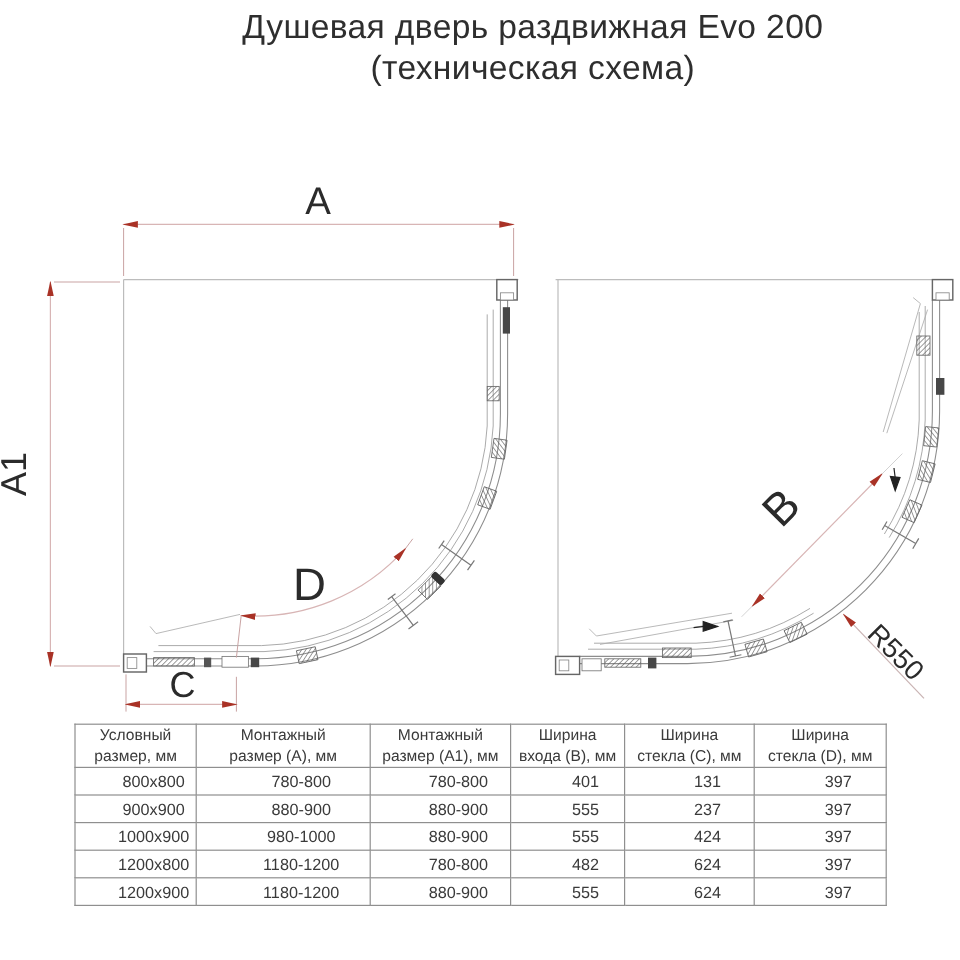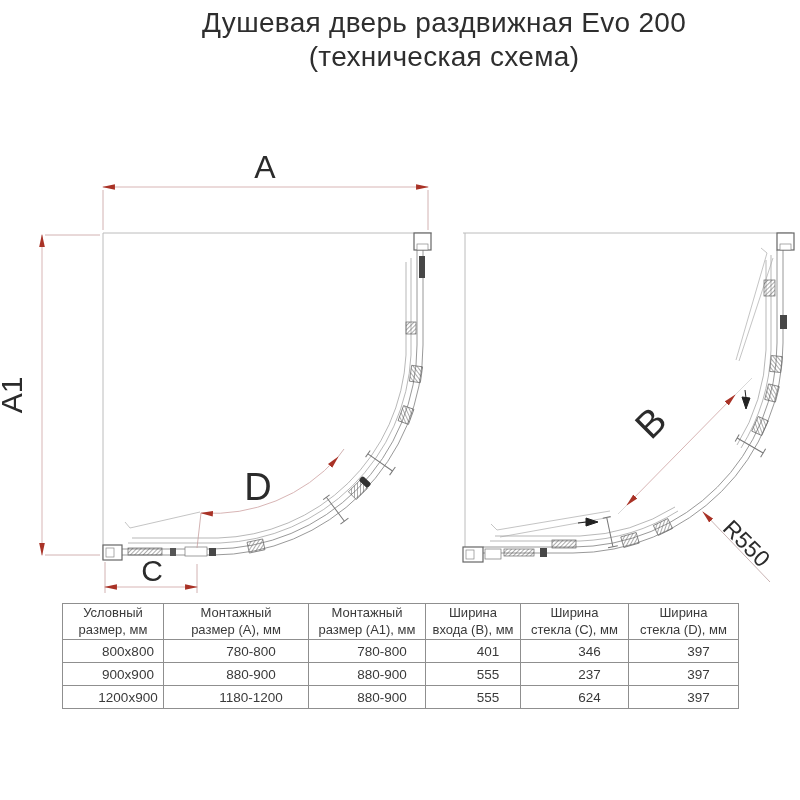--- a/index.html
+++ b/index.html
@@ -263,32 +263,48 @@
         <th>Ширина<br>стекла (C), мм</th>
         <th>Ширина<br>стекла (D), мм</th>
       </tr>
   </thead>
   <tbody id="table-body">
       <tr>
         <td>800х800</td>
         <td>780-800</td>
         <td>780-800</td>
         <td>401</td>
-        <td>346</td>
+        <td>131</td>
         <td>397</td>
       </tr>
       <tr>
         <td>900х900</td>
         <td>880-900</td>
         <td>880-900</td>
         <td>555</td>
         <td>237</td>
         <td>397</td>
       </tr>
       <tr>
+        <td>1000х900</td>
+        <td>980-1000</td>
+        <td>880-900</td>
+        <td>555</td>
+        <td>424</td>
+        <td>397</td>
+      </tr>
+      <tr>
+        <td>1200х800</td>
+        <td>1180-1200</td>
+        <td>780-800</td>
+        <td>482</td>
+        <td>624</td>
+        <td>397</td>
+      </tr>
+      <tr>
         <td>1200х900</td>
         <td>1180-1200</td>
         <td>880-900</td>
         <td>555</td>
         <td>624</td>
         <td>397</td>
       </tr>
     </tbody>
 </table>
 

